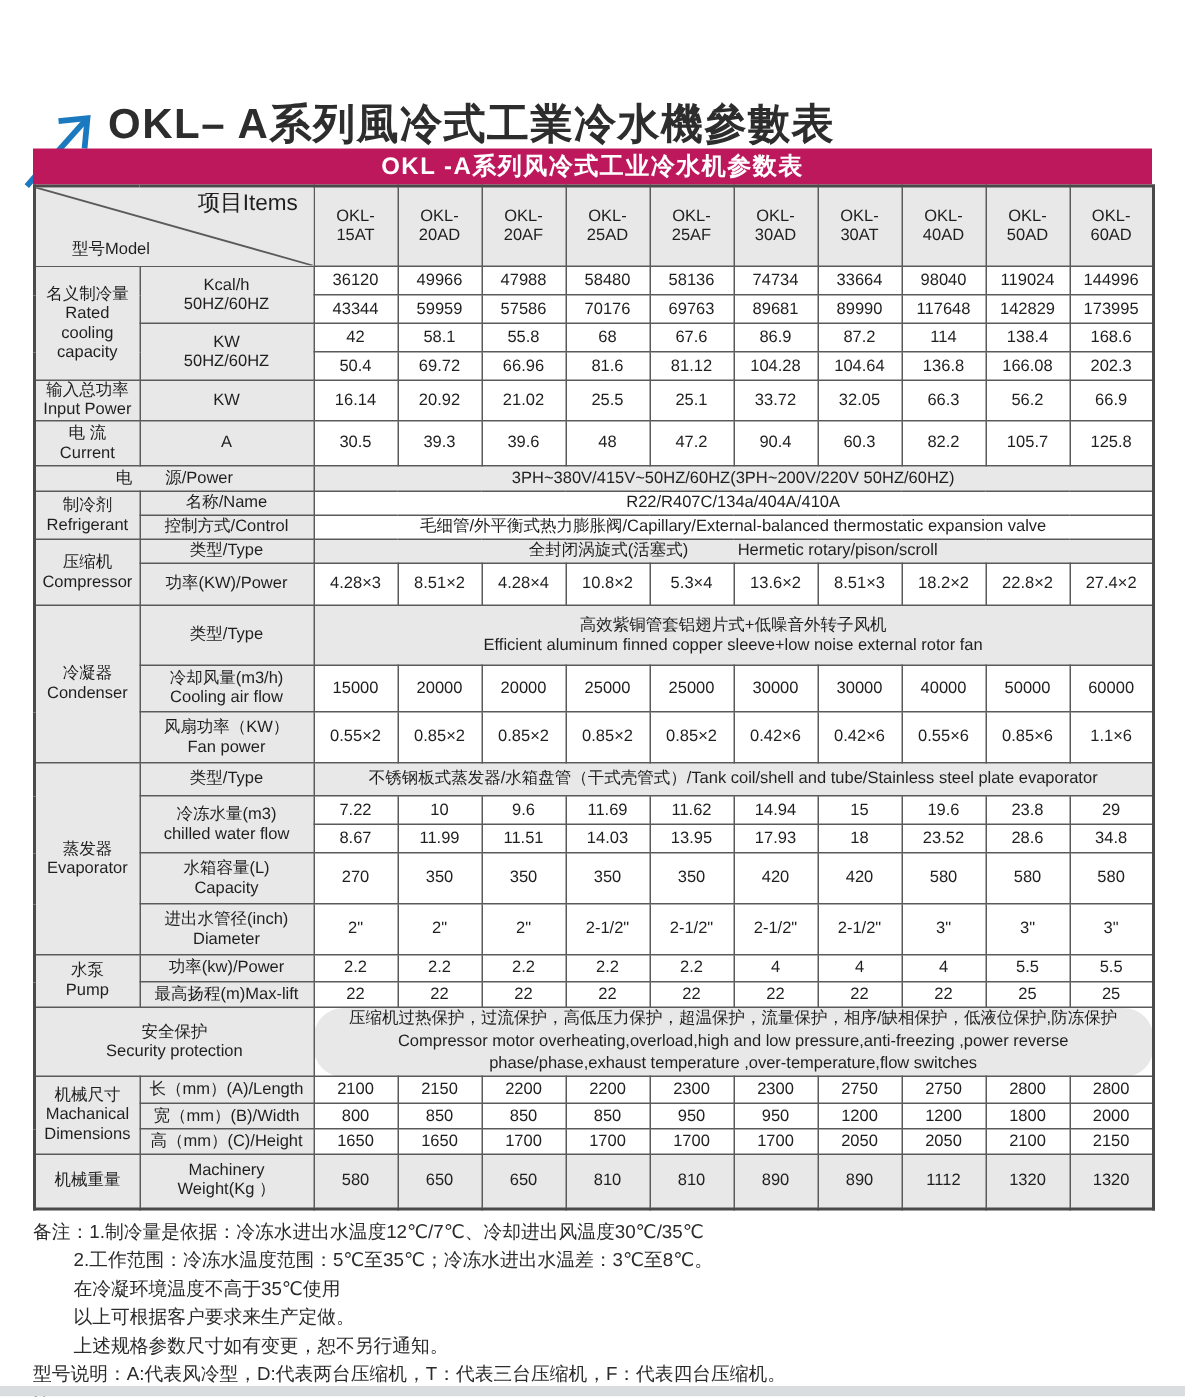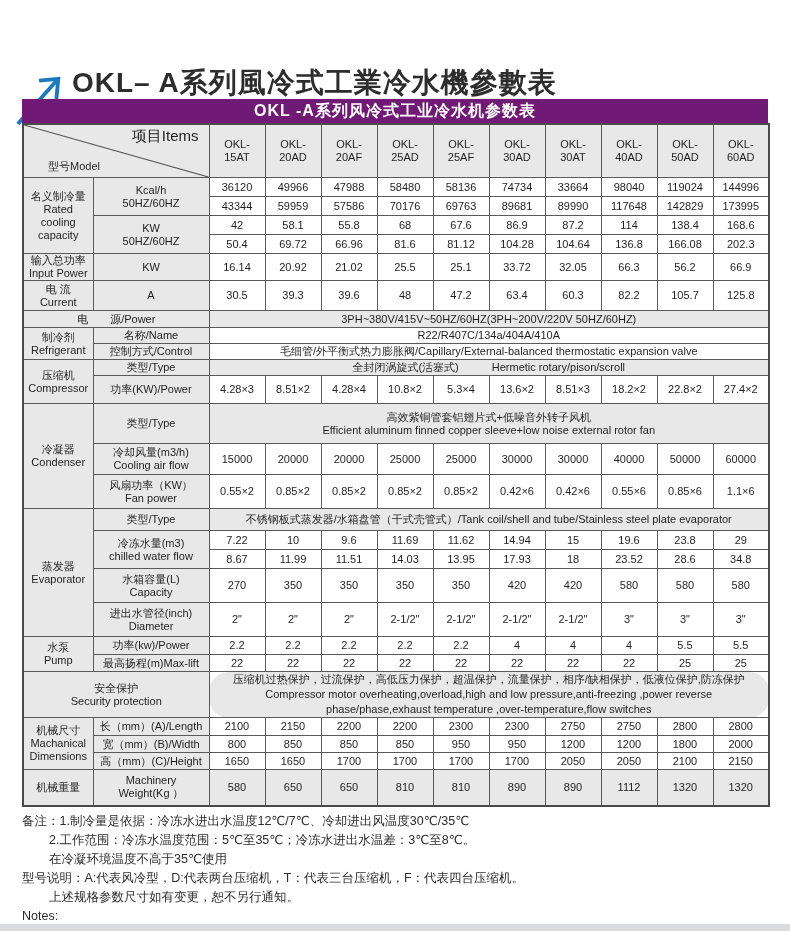--- a/index.html
+++ b/index.html
@@ -8,21 +8,21 @@
 
   
   .title-block { position:absolute; left:14px; top:30px; display:flex; align-items:flex-start;margin-top:36px; }
   .logo { width:52px; height:58px; margin-top:4px; flex:0 0 auto; }
   .titles { margin-left:6px; }
   .title-zh { font-size:28px; font-weight:bold; color:#2d2d2d; letter-spacing:1px; line-height:34px; }
   .title-en { font-size:20px; font-weight:normal; color:#262626; letter-spacing:0.2px; line-height:24px; }
 
   
   .table-wrap { position:absolute; left:22px; top:99px; width:746px; }
-  .blue-bar { height:24px; background:#701a75; color:#ffffff; font-size:16px; font-weight:bold;
+  .blue-bar { height:24px; background:#be185d; color:#ffffff; font-size:16px; font-weight:bold;
               display:flex; align-items:center; justify-content:center; letter-spacing:1px; }
   table { border-collapse:collapse; table-layout:fixed; width:746px; }
   td { border:1px solid #5a5a5a; text-align:center; vertical-align:middle;
        font-size:11px; color:#1f1f1f; padding:0 1px; white-space:pre-line; line-height:13px; }
   .lab { background:#e8e8e8; }
   .val { background:#ffffff; }
   .sec { font-size:11px; line-height:15px;border-radius:20px; }
   table { border:2px solid #4a4a4a; }
 
   .h-model{height:32px} .h-19{height:19px} .h-27{height:27px} .h-30{height:30px}
@@ -184,21 +184,21 @@
 
         <tr class="h-30">
           <td class="lab">电 流
 Current</td>
           <td class="lab">A</td>
         <td class="val">30.5</td>
             <td class="val">39.3</td>
             <td class="val">39.6</td>
             <td class="val">48</td>
             <td class="val">47.2</td>
-            <td class="val">63.4</td>
+            <td class="val">90.4</td>
             <td class="val">60.3</td>
             <td class="val">82.2</td>
             <td class="val">105.7</td>
             <td class="val">125.8</td>
           </tr>
 
         <tr class="h-17">
           <td colspan="2" class="lab">电　　源/Power</td>
           <td colspan="10" class="lab">3PH~380V/415V~50HZ/60HZ(3PH~200V/220V  50HZ/60HZ)</td>
         </tr>
@@ -427,19 +427,20 @@
             <td class="lab">1320</td>
           </tr>
       </tbody>
     </table>
   </div>
 
   <div class="notes">
     <div class="note-line">备注：1.制冷量是依据：冷冻水进出水温度12℃/7℃、冷却进出风温度30℃/35℃</div>
     <div class="note-line indent">2.工作范围：冷冻水温度范围：5℃至35℃；冷冻水进出水温差：3℃至8℃。</div>
     <div class="note-line indent">在冷凝环境温度不高于35℃使用</div>
+    <div class="note-line indent">以上可根据客户要求来生产定做。</div>
+    <div class="note-line indent">上述规格参数尺寸如有变更，恕不另行通知。</div>
     <div class="note-line">型号说明：A:代表风冷型，D:代表两台压缩机，T：代表三台压缩机，F：代表四台压缩机。</div>
-    <div class="note-line indent">上述规格参数尺寸如有变更，恕不另行通知。</div>
     <div class="note-line">Notes:</div>
   </div>
 
   <div class="bottom-strip"></div>
 </div>
 
 </body></html>

